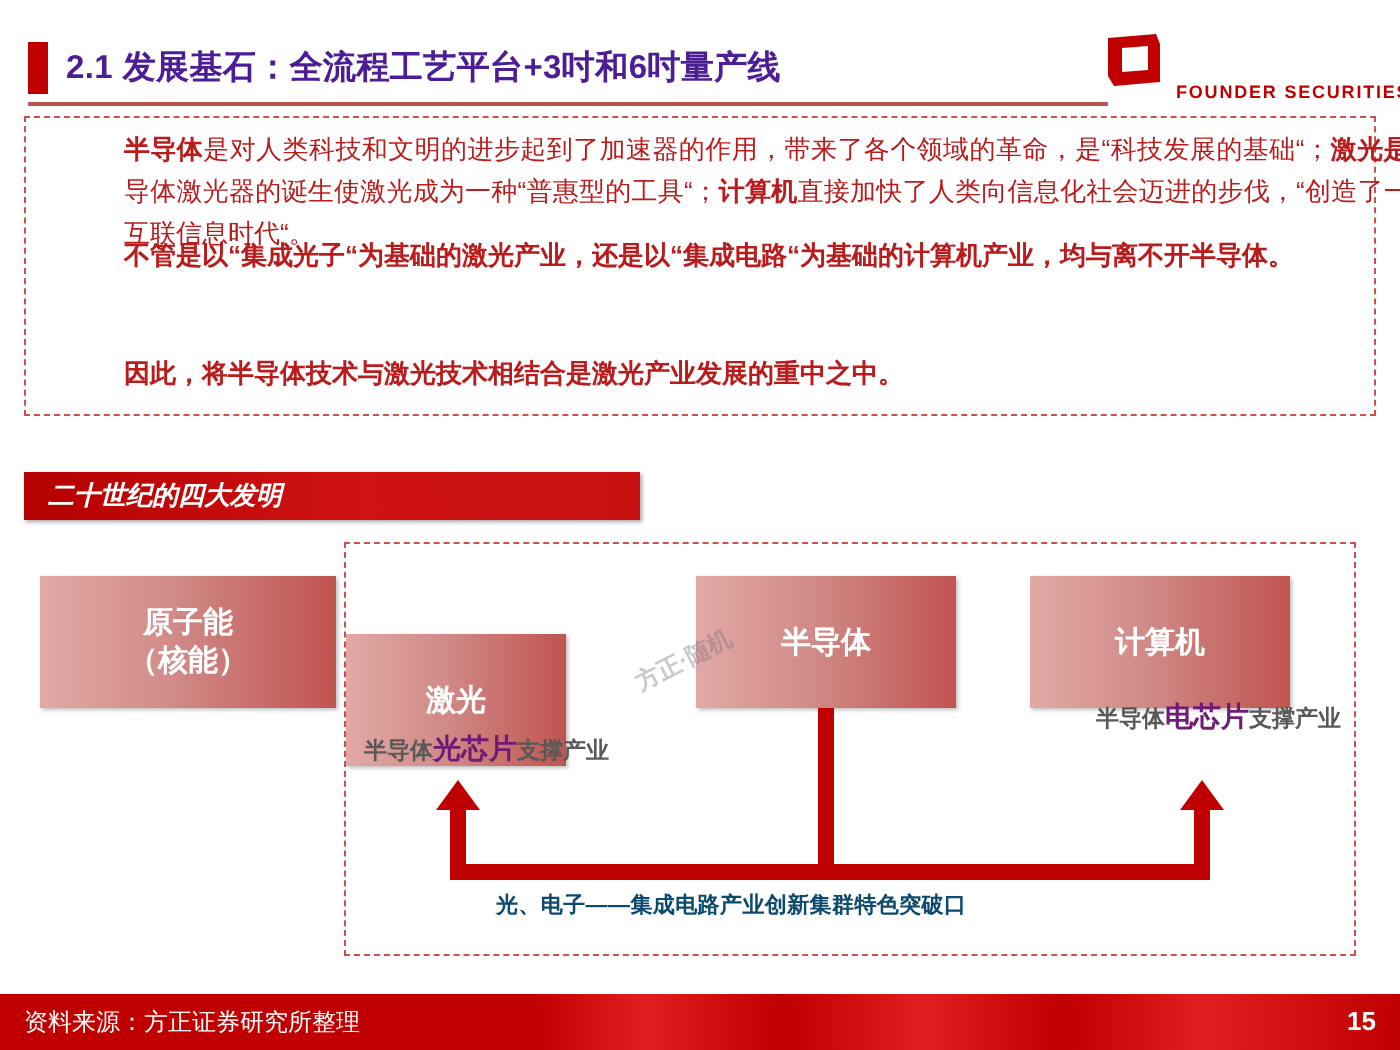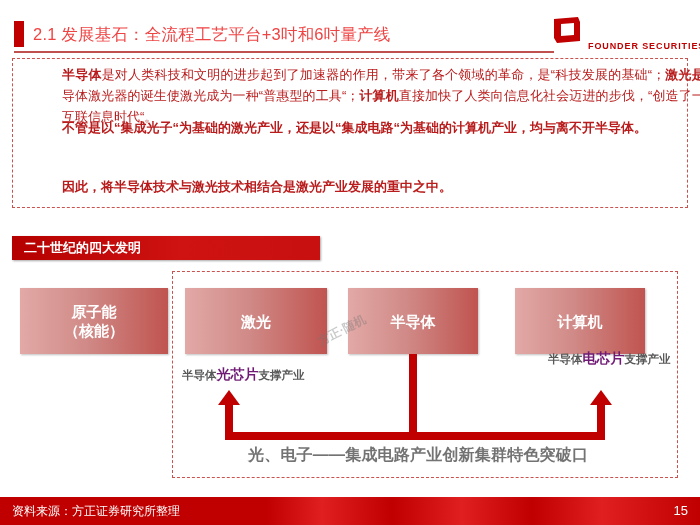--- a/index.html
+++ b/index.html
@@ -25,22 +25,22 @@
   .header-bar {
     position: absolute;
     left: 14px; top: 21px;
     width: 10px; height: 26px;
     background: #c00000;
   }
   .header-title {
     position: absolute;
     left: 33px; top: 21px;
     font-size: 16.5px;
-    font-weight: normal;
-    color: #ef4444;
+    font-weight: bold;
+    color: #4c1d95;
     letter-spacing: 0.2px;
     white-space: nowrap;
     line-height: 26px;
   }
   .header-rule {
     position: absolute;
     left: 14px; top: 51px;
     width: 540px; height: 2px;
     background: #c0504d;
   }
@@ -114,40 +114,41 @@
     box-shadow: 1px 1px 2px rgba(0,0,0,0.35);
   }
   .section-banner-label {
     position: absolute;
     left: 12px; top: 0;
     height: 24px; line-height: 24px;
     font-size: 13px;
     font-weight: bold;
     color: #ffffff;
     white-space: nowrap;
+    font-style: italic;
   }
 
   
   .inv-box {
     position: absolute;
     top: 288px;
     height: 66px;
     background: linear-gradient(to right, #e2a9a6 0%, #d08a87 45%, #c05450 100%);
     color: #ffffff;
     font-size: 15px;
     font-weight: bold;
     display: flex;
     align-items: center;
     justify-content: center;
     text-align: center;
     line-height: 19px;
     box-shadow: 1px 1px 2px rgba(0,0,0,0.25);
   }
   #inv-box-0 { left: 20px;  width: 148px; }
-  #inv-box-1 { left: 185px; width: 142px; }
+  #inv-box-1 { left: 173px; width: 110px; margin-top: 29px; }
   #inv-box-2 { left: 348px; width: 130px; }
   #inv-box-3 { left: 515px; width: 130px; }
 
   
   .conn { position: absolute; background: #c00000; }
   
   #stub-down   { left: 409px; top: 354px; width: 8px;  height: 86px; }
   
   #rail        { left: 225px; top: 432px; width: 380px; height: 8px; }
   
@@ -179,23 +180,23 @@
   .cap .hl {
     color: #701a75;
     font-size: 14px;
     font-weight: bold;
   }
 
   
   .conclusion {
     position: absolute;
     left: 248px; top: 445px;
-    font-size: 16px;
-    font-weight: bold;
-    color: #737373;
+    font-size: 11px;
+    font-weight: bold;
+    color: #0c4a6e;
     white-space: nowrap;
     letter-spacing: 0.2px;
   }
 
   
   .watermark {
     position: absolute;
     left: 316px; top: 322px;
     font-size: 12px;
     font-weight: bold;
@@ -222,21 +223,21 @@
     height: 28px; line-height: 28px;
     font-size: 12px;
     color: #ffffff;
     white-space: nowrap;
   }
   .footer-page {
     position: absolute;
     right: 12px; top: 0;
     height: 28px; line-height: 28px;
     font-size: 13px;
-    font-weight: normal;
+    font-weight: bold;
     color: #ffffff;
   }
 </style>
 </head>
 <body>
 
 <div class="header">
   <div class="header-bar"></div>
   <div class="header-title">2.1 发展基石：全流程工艺平台+3吋和6吋量产线</div>
   <div class="header-rule"></div>

